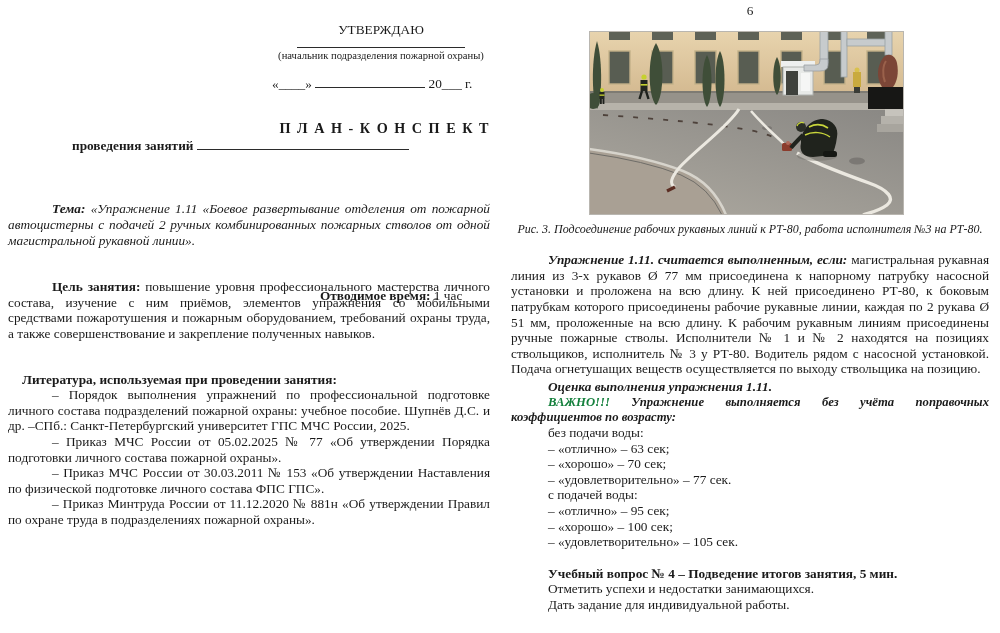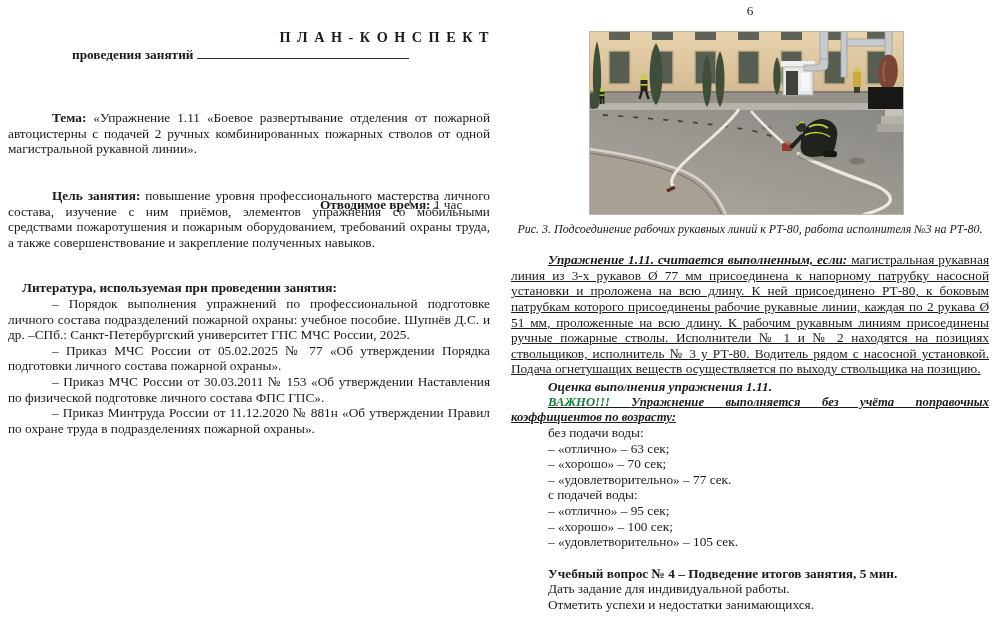--- a/index.html
+++ b/index.html
@@ -7,36 +7,36 @@
   body { font-family: "Liberation Serif", "DejaVu Serif", serif; color: #1a1a1a; }
   .canvas { position: relative; width: 1000px; height: 633px; background: #fff; }
 
   .col { position: absolute; top: 0; font-size: 13.3px; line-height: 15.6px; }
   .col-left  { left: 8px;   width: 482px; }
   .col-right { left: 511px; width: 478px; }
 
   b, .b { font-weight: bold; }
   .just { text-align: justify; }
   .ind-l { text-indent: 44px; }
-  .ind-r { text-indent: 37px; text-decoration: underline; }
+  .ind-r { text-indent: 37px; }
   .ml-l { margin-left: 44px; }
   .ml-r { margin-left: 37px; }
 
   
   .approve { margin-left: auto; margin-top: 22px; width: 218px; text-align: center; }
   .uline { display: inline-block; border-bottom: 1.2px solid #2b2b2b; vertical-align: baseline; }
   .approve .sig-line { width: 168px; height: 10px; display: block; margin: 0 auto; border-bottom: 1.2px solid #2b2b2b; }
   .approve .signatory { font-size: 10.6px; line-height: 13px; margin-top: 1px; white-space: nowrap; }
   .approve .date-row { margin-top: 14px; text-align: left; white-space: nowrap; }
 
   .doc-title { margin-top: 30px; text-align: right; font-weight: bold; font-size: 14.2px; letter-spacing: 1.5px; }
   .doc-subtitle { margin-top: 1px; margin-left: 64px; font-weight: bold; }
   .doc-subtitle .uline { width: 212px; }
 
-  .topic { margin-top: 48px; }
+  .topic { margin-top: 48px; font-style: italic; }
   .type-row { margin-top: 24px; position: relative; padding-left: 44px; }
   .type-row .time-part { position: absolute; left: 312px; top: 16px; white-space: nowrap; }
   .goal { margin-top: 31px; }
   .lit-head { margin-top: 30px; margin-left: 14px; }
   .lit-item { }
 
   
   .pagenum { margin-top: 3px; text-align: center; }
   .figure { margin-top: 12px; margin-left: 78px; width: 315px; height: 184px; }
   .figure svg { display: block; }
@@ -48,20 +48,30 @@
   .important .red { color: #15803d; }
   .qhead { margin-top: 16px; font-weight: bold; }
 </style>
 </head>
 <body>
 
 <div class="canvas">
 
   <div class="col col-left">
 
+    <div class="approve">
+      <div>УТВЕРЖДАЮ</div>
+      <span class="sig-line"></span>
+      <div class="signatory">(начальник подразделения пожарной охраны)</div>
+      <div class="date-row">
+        <span>«____»</span>
+        <span class="uline" style="width:110px"></span>
+        <span>20___ г.</span>
+      </div>
+    </div>
 
     <div class="doc-title">П Л А Н - К О Н С П Е К Т</div>
     <div class="doc-subtitle">
       <span>проведения занятий</span>
       <span class="uline"></span>
     </div>
 
     <p class="topic just ind-l">
       <b>Тема:</b>
       <span>«Упражнение 1.11 «Боевое развертывание отделения от пожарной автоцистерны с подачей 2 ручных комбинированных пожарных стволов от одной магистральной рукавной линии».</span>
@@ -235,17 +245,17 @@
     <div class="ml-r">– «отлично» – 63 сек;</div>
     <div class="ml-r">– «хорошо» – 70 сек;</div>
     <div class="ml-r">– «удовлетворительно» – 77 сек.</div>
 
     <div class="ml-r">с подачей воды:</div>
     <div class="ml-r">– «отлично» – 95 сек;</div>
     <div class="ml-r">– «хорошо» – 100 сек;</div>
     <div class="ml-r">– «удовлетворительно» – 105 сек.</div>
 
     <div class="qhead ml-r">Учебный вопрос № 4 – Подведение итогов занятия, 5 мин.</div>
+    <div class="ml-r">Отметить успехи и недостатки занимающихся.</div>
     <div class="ml-r">Дать задание для индивидуальной работы.</div>
-    <div class="ml-r">Отметить успехи и недостатки занимающихся.</div>
   </div>
 
 </div>
 
 </body></html>

